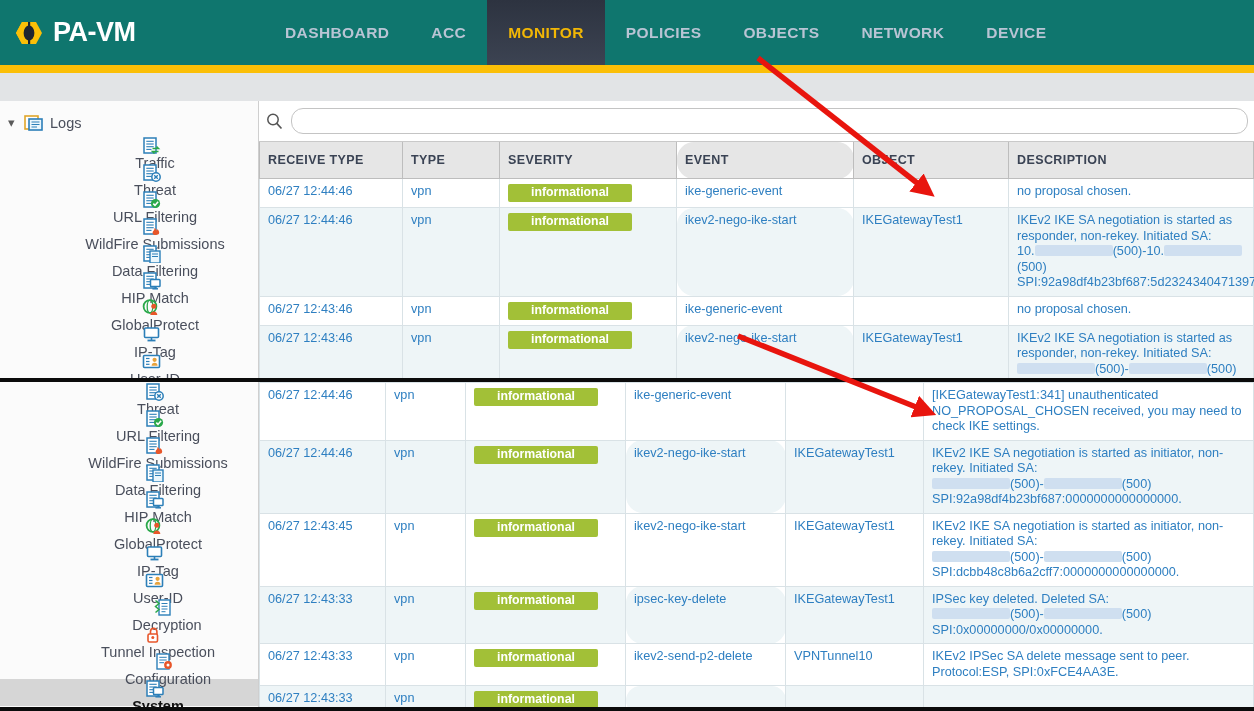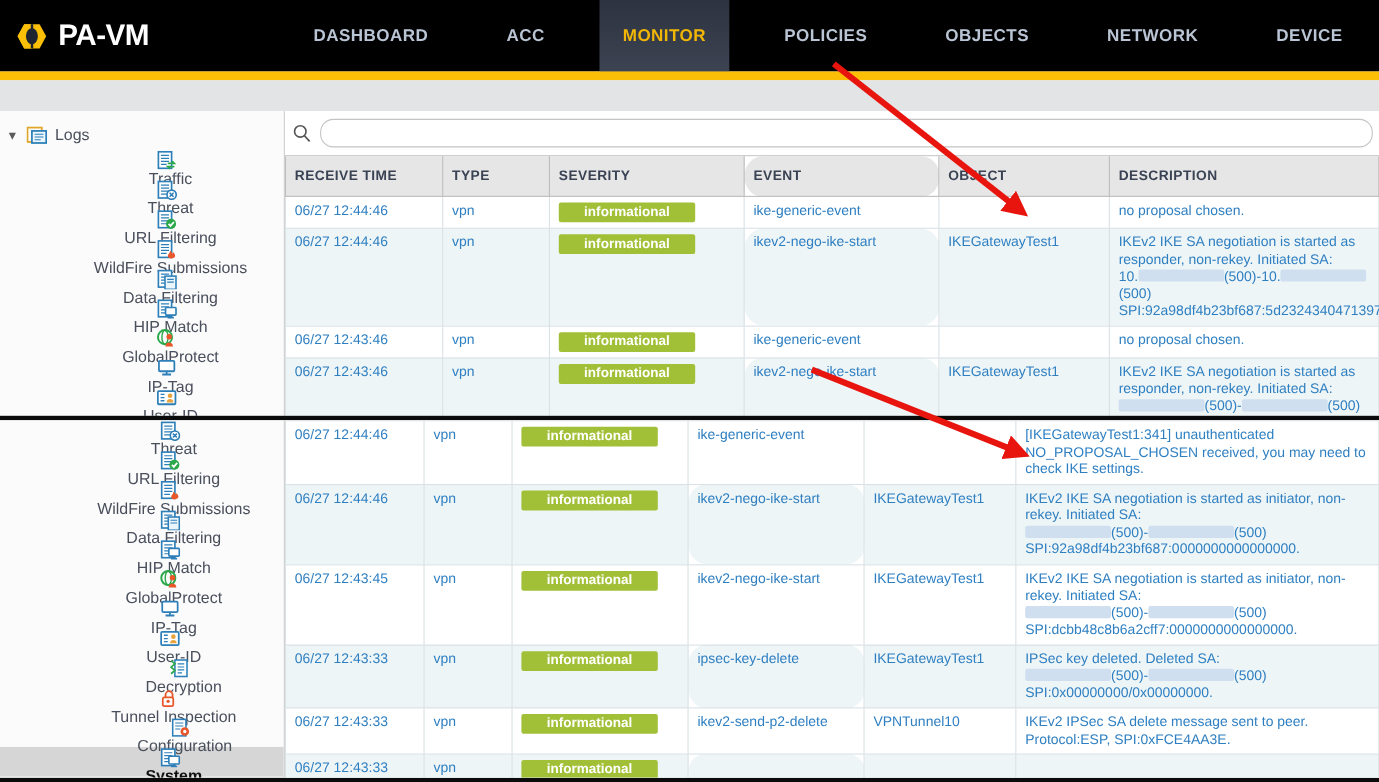--- a/index.html
+++ b/index.html
@@ -5,29 +5,29 @@
   html, body { margin:0; padding:0; }
   body {
     width:1254px; height:711px; overflow:hidden;
     font-family:"Liberation Sans", sans-serif;
     background:#ffffff; position:relative;
   }
 
   
   .topbar{
     position:absolute; left:0; top:0; width:1254px; height:65px;
-    background:#000000; display:flex; align-items:center;
+    background:#0f766e; display:flex; align-items:center;
   }
   .brand{ display:flex; align-items:center; margin-left:14px; width:250px; }
   .brand-logo{ width:30px; height:30px; position:relative; flex:none; }
   .brand-text{
     color:#ffffff; font-size:27px; font-weight:bold; letter-spacing:-0.5px;
     margin-left:9px; line-height:1;
   }
-  .navitems{ display:flex; align-items:stretch; height:65px;gap:29px; }
+  .navitems{ display:flex; align-items:stretch; height:65px; }
   .navitem{
     display:flex; align-items:center; padding:0 21px; height:65px;
     color:#b9c4d4; font-size:15.5px; font-weight:bold; letter-spacing:0.4px;
     cursor:pointer; white-space:nowrap;
   }
   .navitem.active{
     color:#f2b705; background:linear-gradient(180deg,#2d3340 0%,#3c4352 100%);
   }
   .yellowbar{
     position:absolute; left:0; top:65px; width:1254px; height:8px; background:#fbbf07;
@@ -260,21 +260,21 @@
         <svg width="19" height="19" viewBox="0 0 19 19">
             <circle cx="8" cy="7.5" r="5.2" fill="none" stroke="#555" stroke-width="1.5"></circle>
             <line x1="11.8" y1="11.4" x2="16.5" y2="16.5" stroke="#555" stroke-width="1.6"></line>
           </svg>
       </span>
       <input class="search-input" type="text" placeholder="" style="">
     </div>
     <table class="logs">
       <thead>
           <tr>
-        <th class="c-time">RECEIVE TIME</th>
+        <th class="c-time">RECEIVE TYPE</th>
         <th class="c-type">TYPE</th>
         <th class="c-sev">SEVERITY</th>
         <th class="c-event">EVENT</th>
         <th class="c-obj">OBJECT</th>
         <th>DESCRIPTION</th>
       </tr>
         </thead>
       <tbody id="rows-top">
           <tr class="even">
             <td class="c-time">06/27 12:44:46</td>

